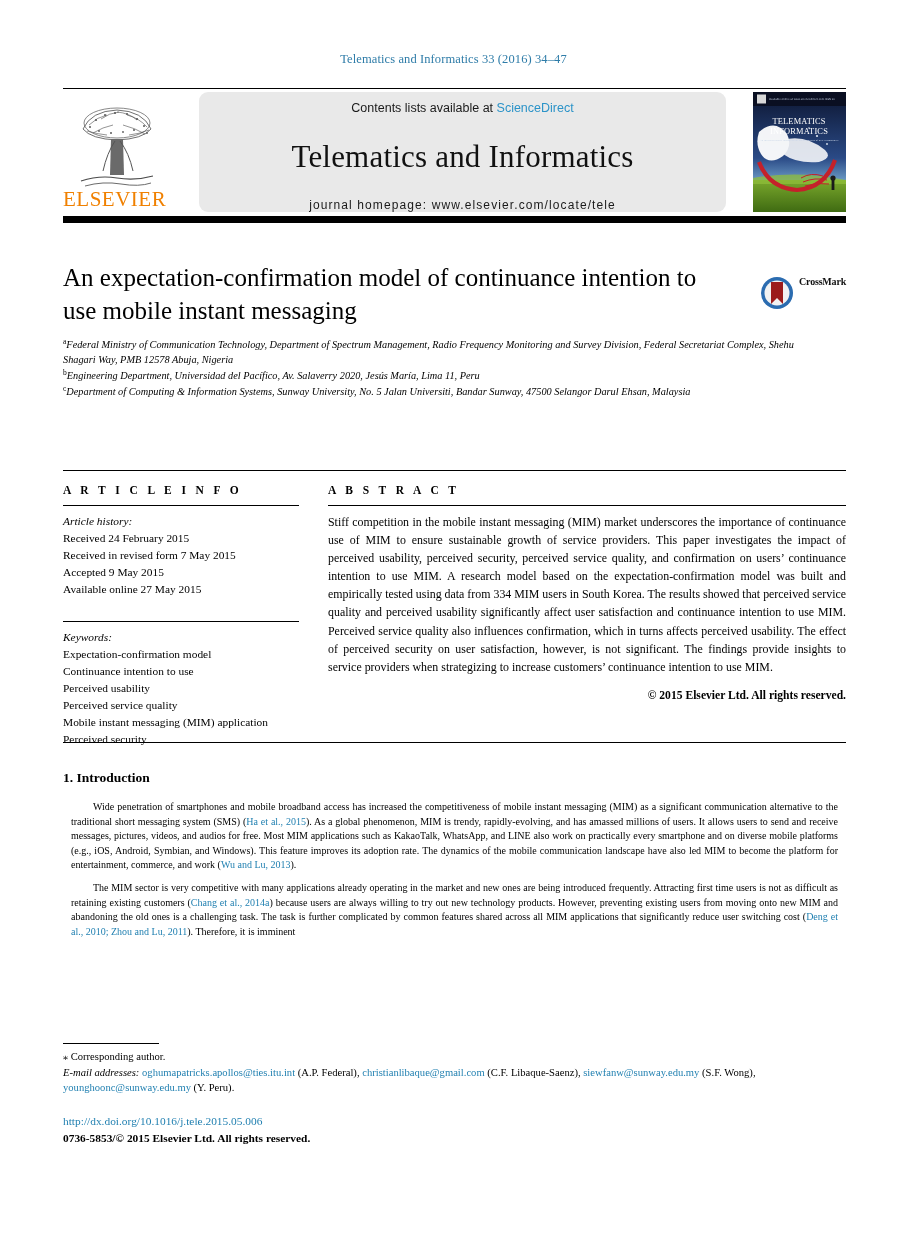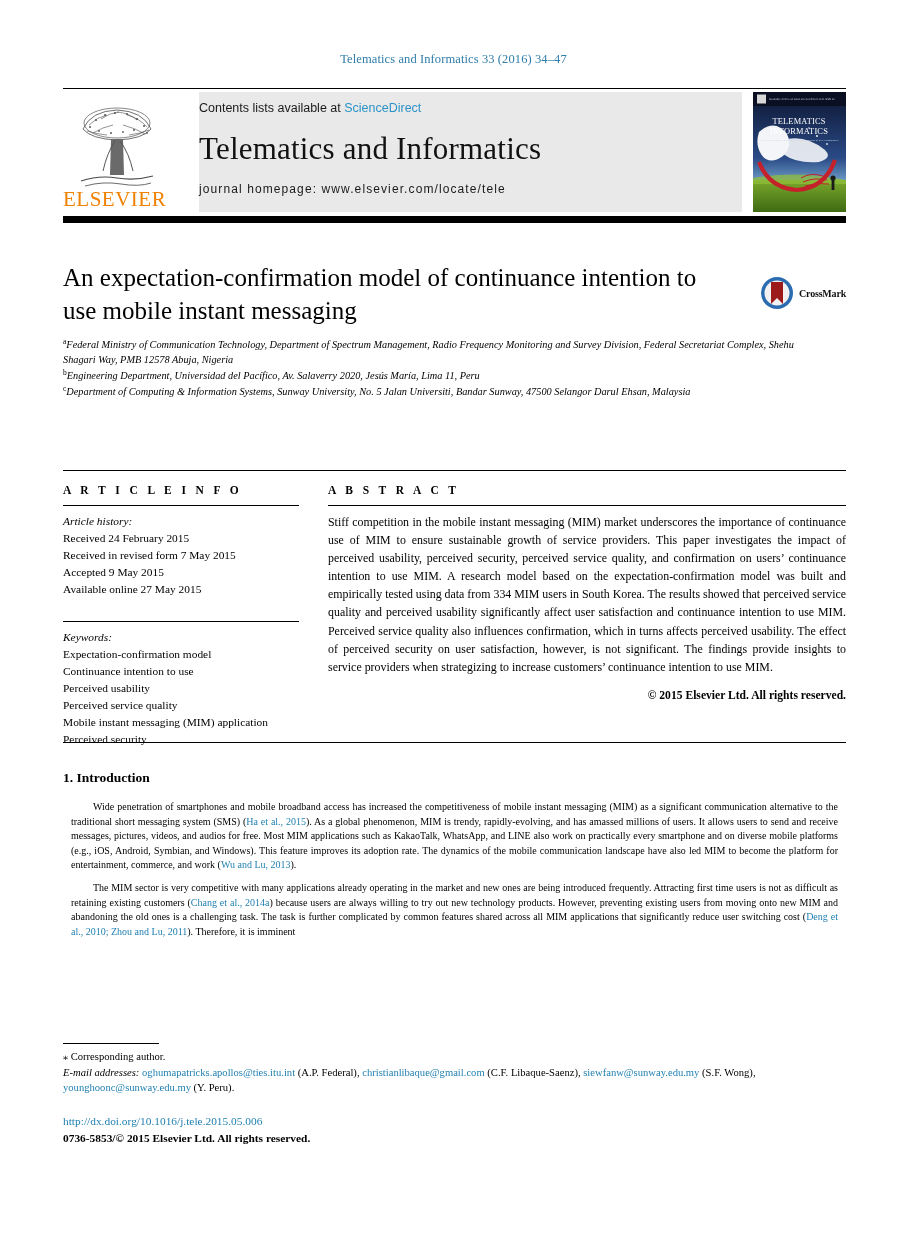--- a/index.html
+++ b/index.html
@@ -70,21 +70,23 @@
     color: #F08000;
     line-height: 1;
     margin-top: -2px;
   }
   .banner-center {
     flex: 1 1 auto;
     background: #e9e9e9;
     display: flex;
     flex-direction: column;
     justify-content: space-between;
-    padding: 9px 0 16px 0;
+    align-items: center;
+    padding: 9px 0 0 0;
+    border-radius: 9px;
   }
   .contents-line {
     font-family: "Liberation Sans", sans-serif;
     font-size: 12.5px;
     color: #1a1a1a;
   }
   .contents-line .sd {
     color: #2b93c8;
   }
   .journal-name {
@@ -93,21 +95,21 @@
     color: #111;
     letter-spacing: 0.2px;
   }
   .homepage-line {
     font-family: "Liberation Sans", sans-serif;
     font-size: 12px;
     color: #1a1a1a;
     letter-spacing: 1.1px;
   }
   .cover-cell {
-    width: 104px;
+    width: 120px;
     flex: none;
     display: flex;
     align-items: flex-start;
     justify-content: flex-end;
   }
   .cover-img {
     width: 93px;
     height: 120px;
     display: block;
   }
@@ -130,21 +132,20 @@
     line-height: 1.3;
     font-weight: normal;
     margin: 0;
     width: 660px;
     color: #000;
   }
   .crossmark {
     position: absolute;
     right: 0; top: 14px;
     display: flex;
-    align-items: center;
     gap: 5px;
   }
   .crossmark-badge { width: 34px; height: 34px; display:block; }
   .crossmark-text {
     font-family: "Liberation Serif", serif;
     font-weight: bold;
     font-size: 10px;
     color: #111;
     letter-spacing: -0.2px;
   }

